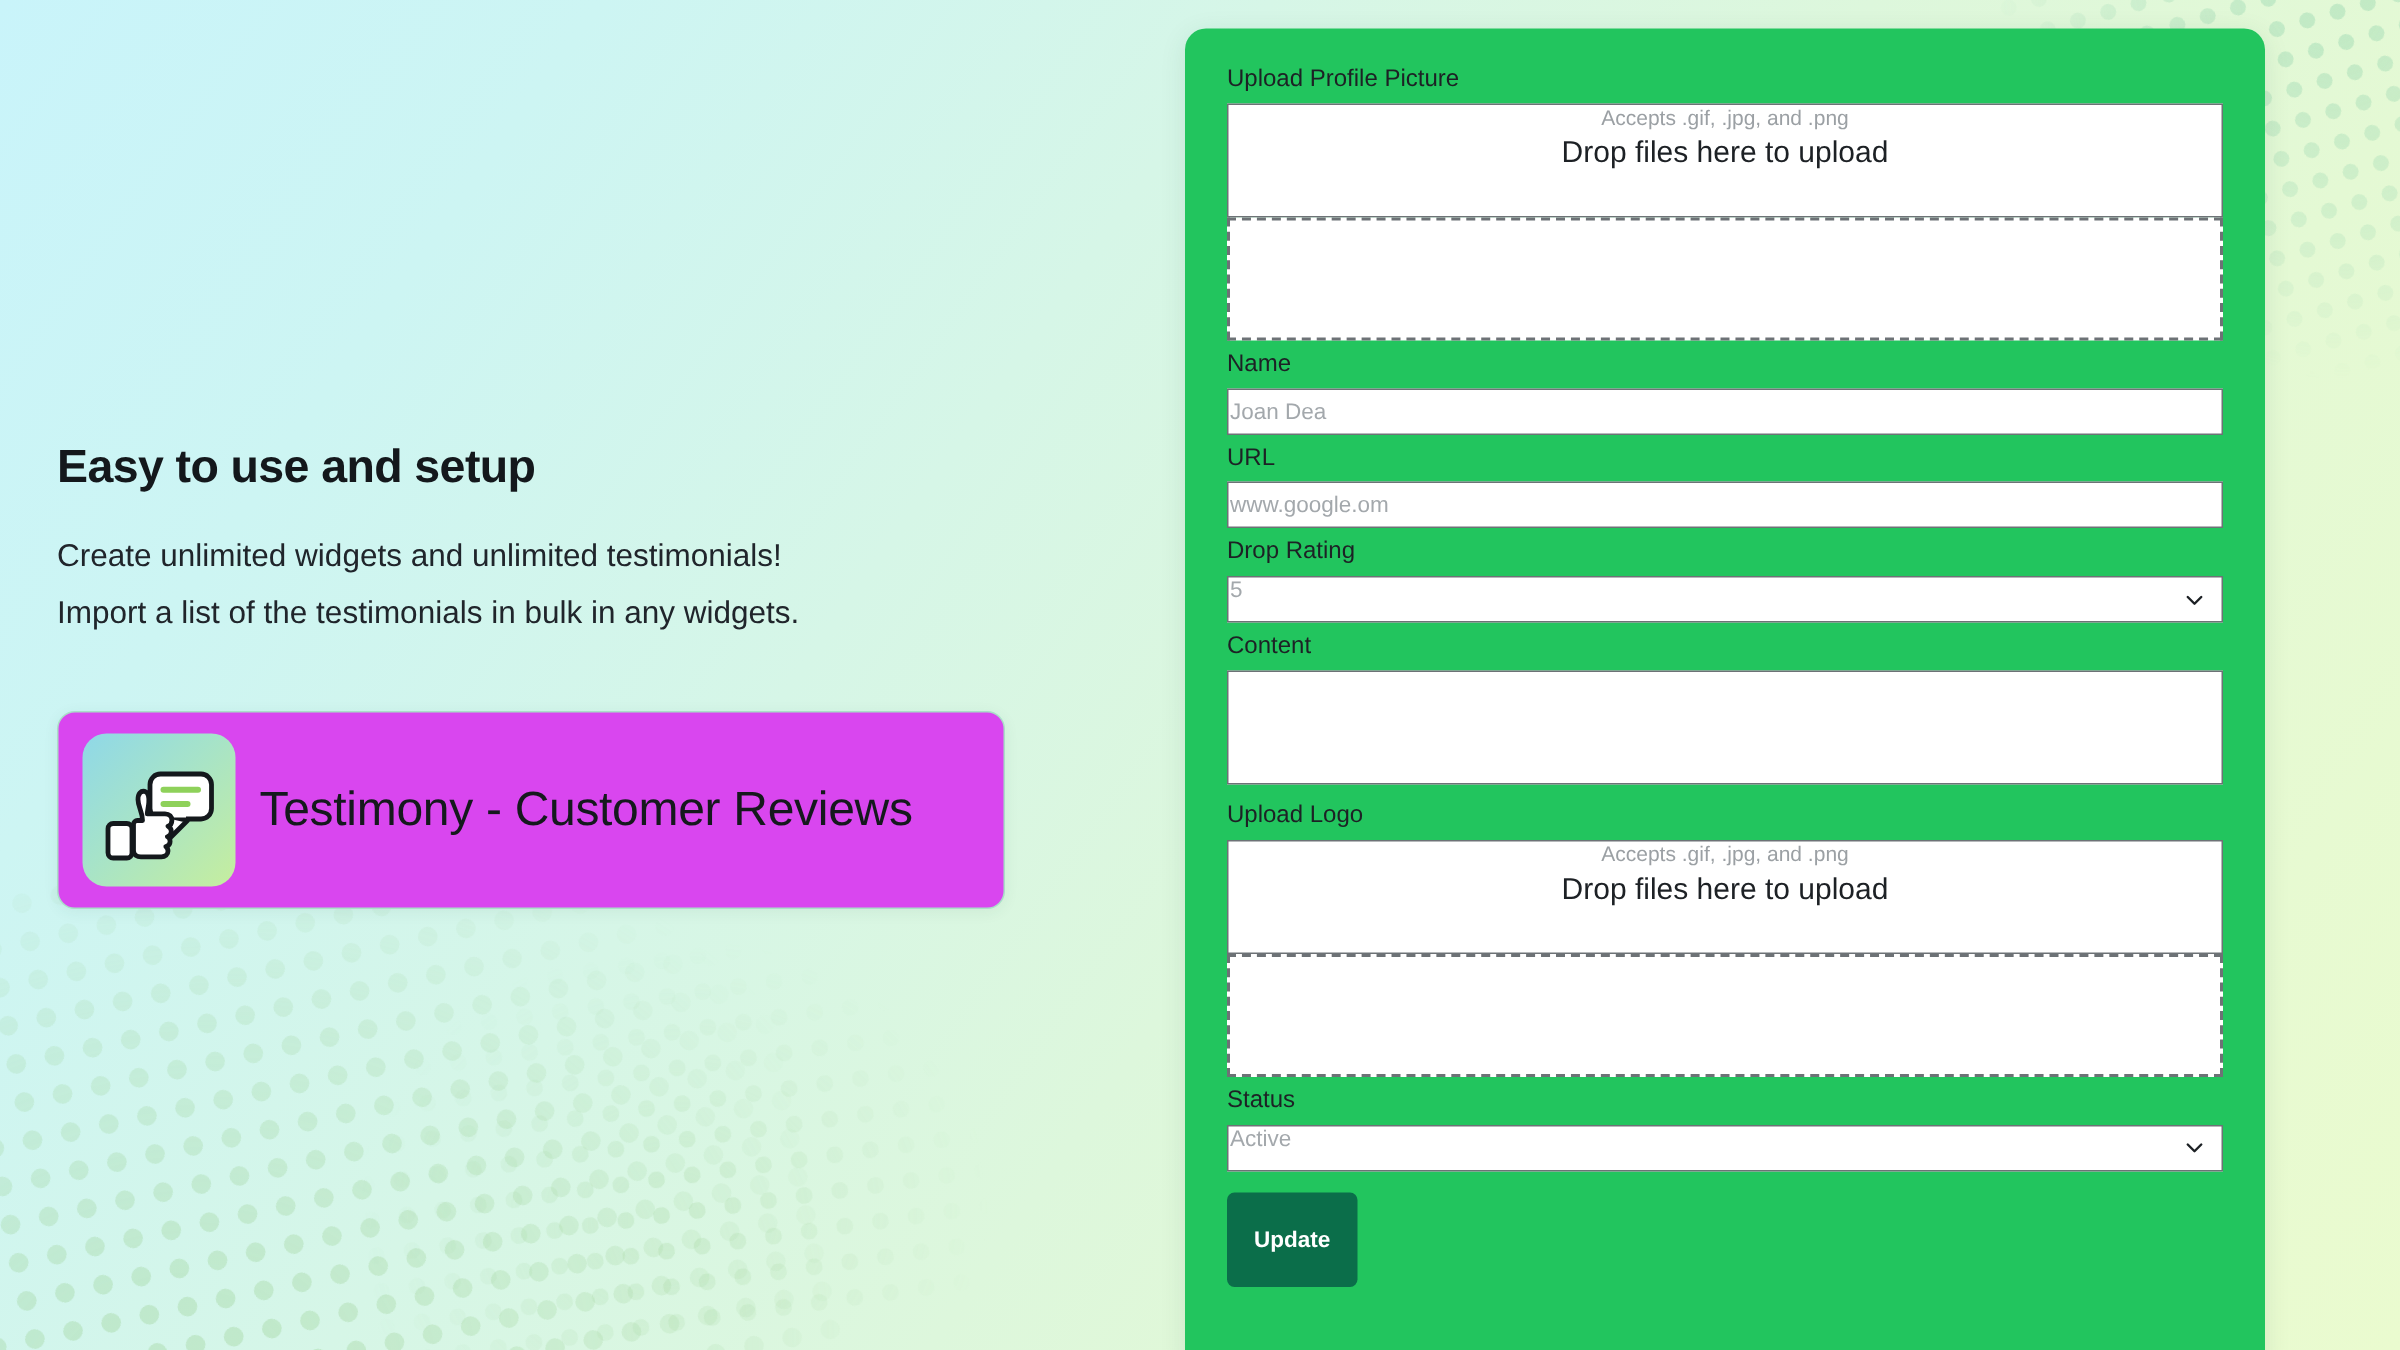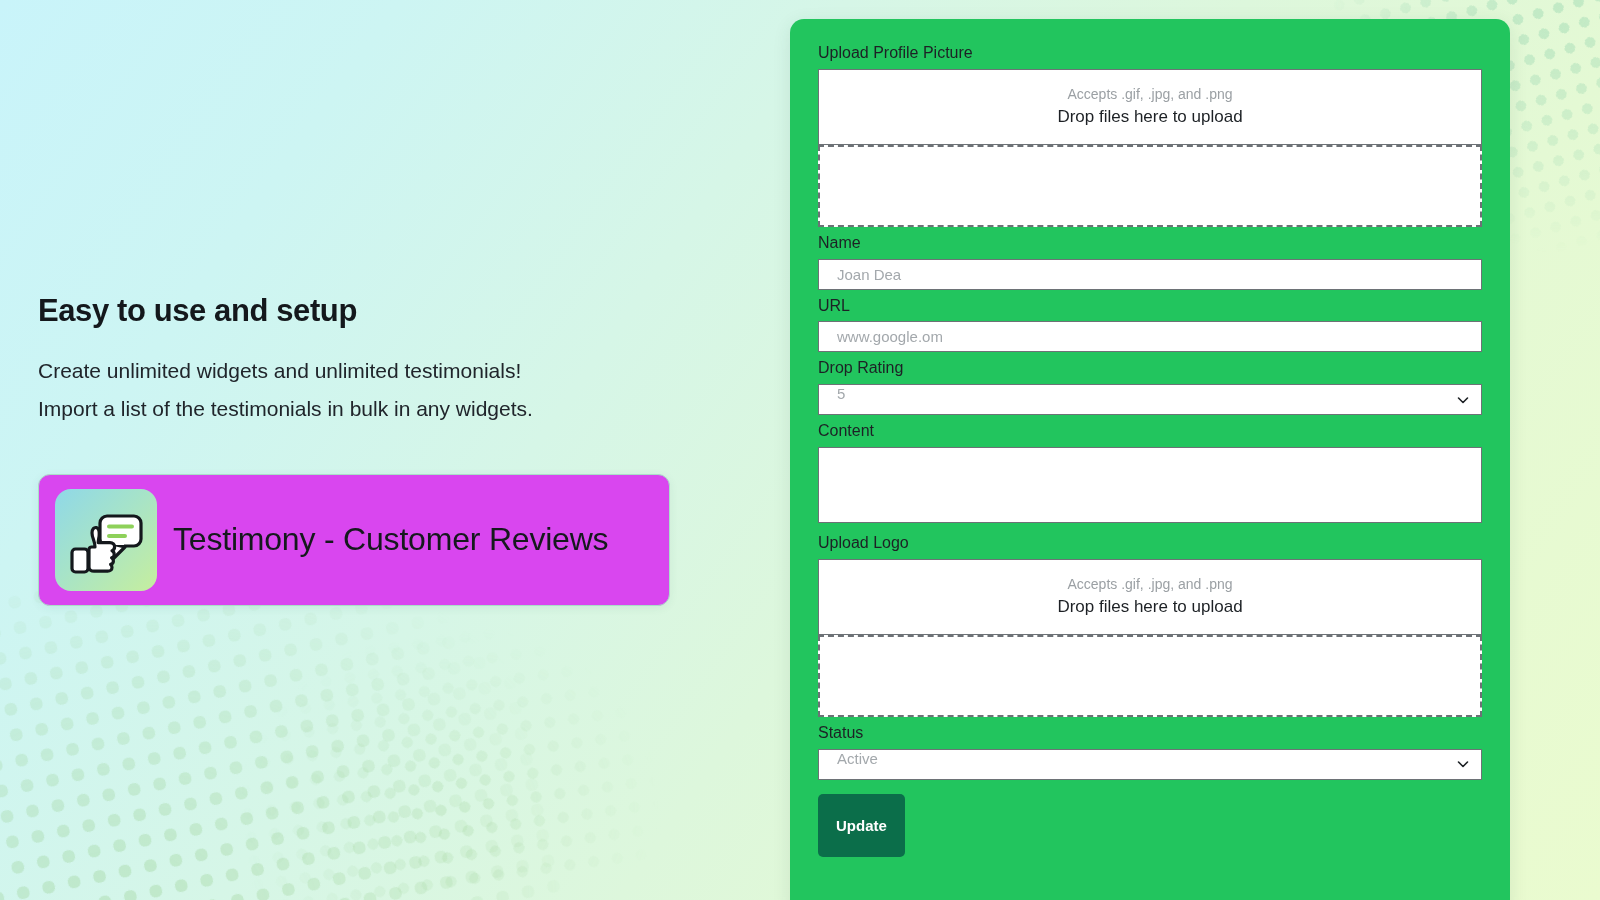--- a/index.html
+++ b/index.html
@@ -128,46 +128,46 @@
     padding: 4px 0 3px 0;
   }
 
   .dropzone {
     border: 1px solid #6d7276;
     background: #fff;
     height: 76px;
     display: flex;
     flex-direction: column;
     align-items: center;
-    justify-content: center;
+    justify-content: flex-start;
     gap: 5px;
   }
   .dropzone-hint {
     font-size: 14px;
     color: #9ba0a4;
   }
   .dropzone-main {
-    font-size: 17px;
+    font-size: 20px;
     color: #1d2125;
   }
   .dropped-area {
     border: 2px dashed #6d7276;
     height: 82px;
     background: #fff;
   }
 
   .text-input, .select-input {
     width: 100%;
     height: 31px;
     border: 1px solid #6d7276;
     background: #fff;
     font-family: "Liberation Sans", sans-serif;
     font-size: 15px;
     color: #1d2125;
-    padding: 0 18px;
+    padding: 0 1px;
     outline: none;
   }
   .text-input::placeholder { color: #a3a8ac; }
 
   .select-wrap { position: relative; }
   .select-input {
     appearance: none;
     -webkit-appearance: none;
     color: #a3a8ac;
     padding-right: 34px;

